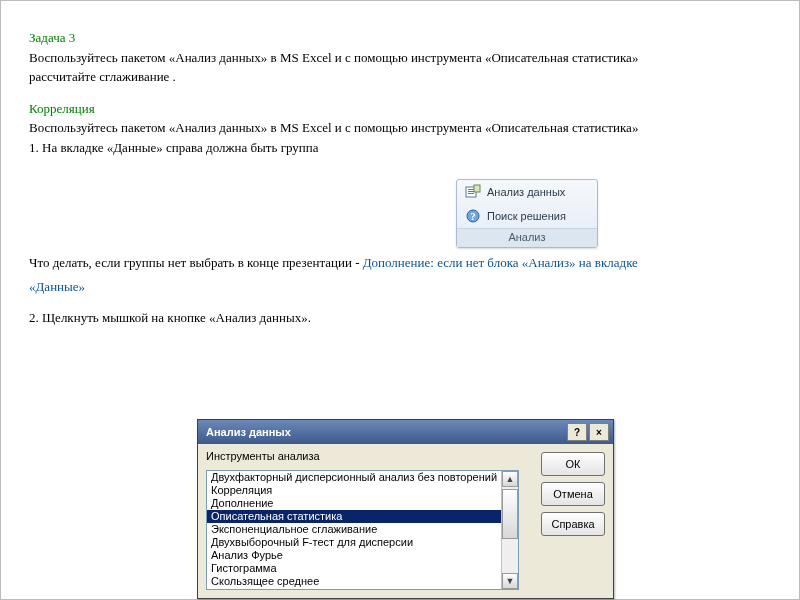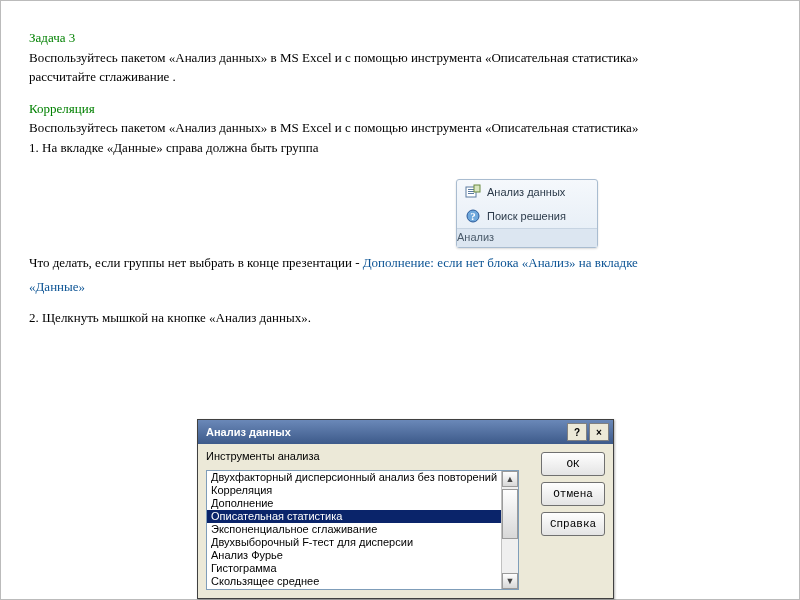--- a/index.html
+++ b/index.html
@@ -37,20 +37,21 @@
     box-shadow: 0 1px 2px rgba(0,0,0,0.15);
   }
   .ribbon-item {
     display: flex;
     align-items: center;
     gap: 6px;
     padding: 4px 8px;
   }
   .ribbon-item .ic { width: 16px; height: 16px; display: inline-flex; align-items: center; justify-content: center; }
   .ribbon-foot {
+    text-align: center;
     padding: 2px 0 4px 0;
     font-size: 11px;
     color: #4a5a6a;
     border-top: 1px solid #c7d4e2;
     background: #dce6f1;
   }
 
   
   .dialog {
     position: absolute;
@@ -150,21 +151,21 @@
     flex-direction: column;
     gap: 6px;
     padding-top: 2px;
   }
   .winbtn {
     height: 22px;
     background: linear-gradient(#fefefe, #e4e4e4);
     border: 1px solid #707070;
     border-radius: 3px;
     font-size: 11px;
-    font-family: Liberation Mono, monospace;
+    font-family: Liberation Sans, sans-serif;
     display: flex; align-items: center; justify-content: center;
   }
   .link-like { color: #0b5394; }
 </style>
 </head>
 <body>
 
 <div class="page">
 
   <p class="green">Задача 3</p>

